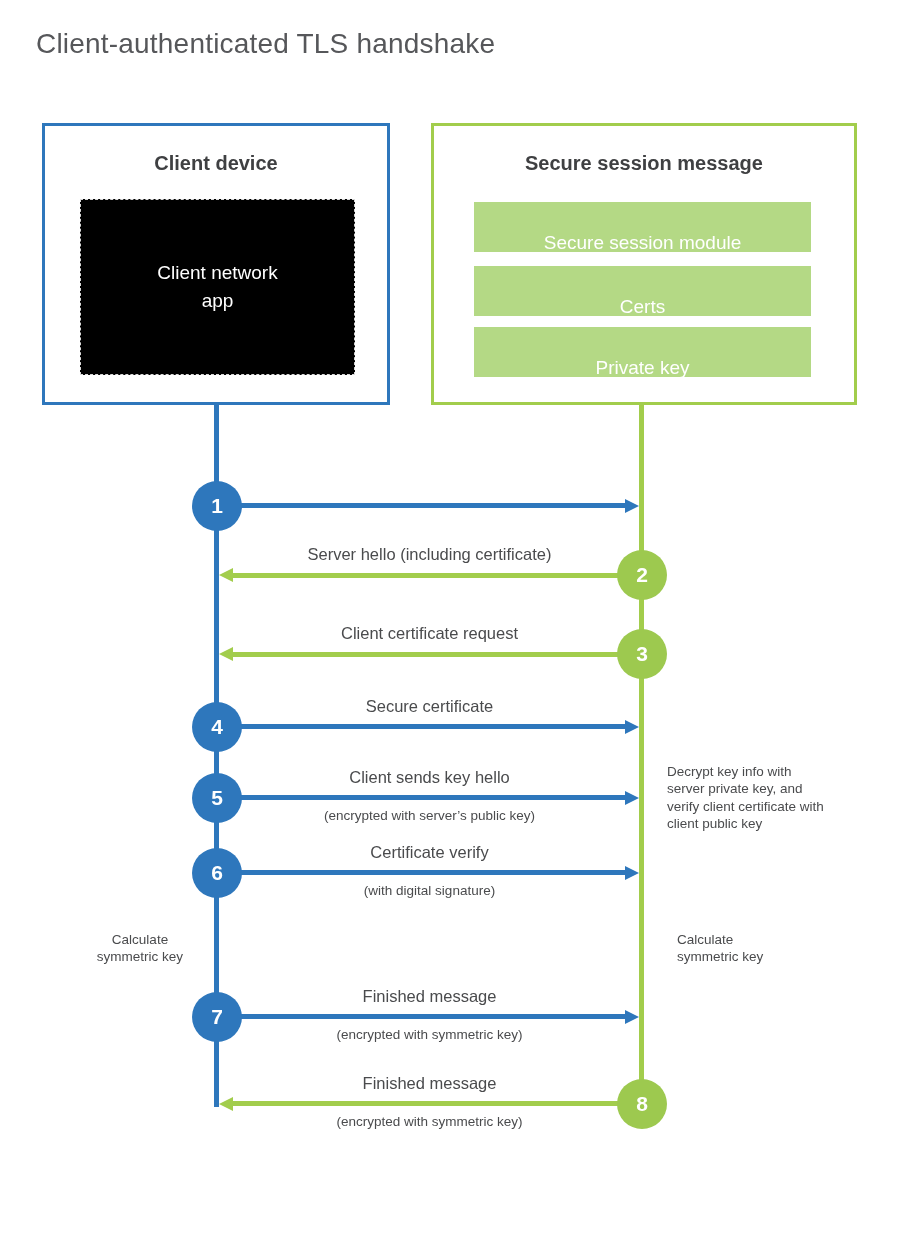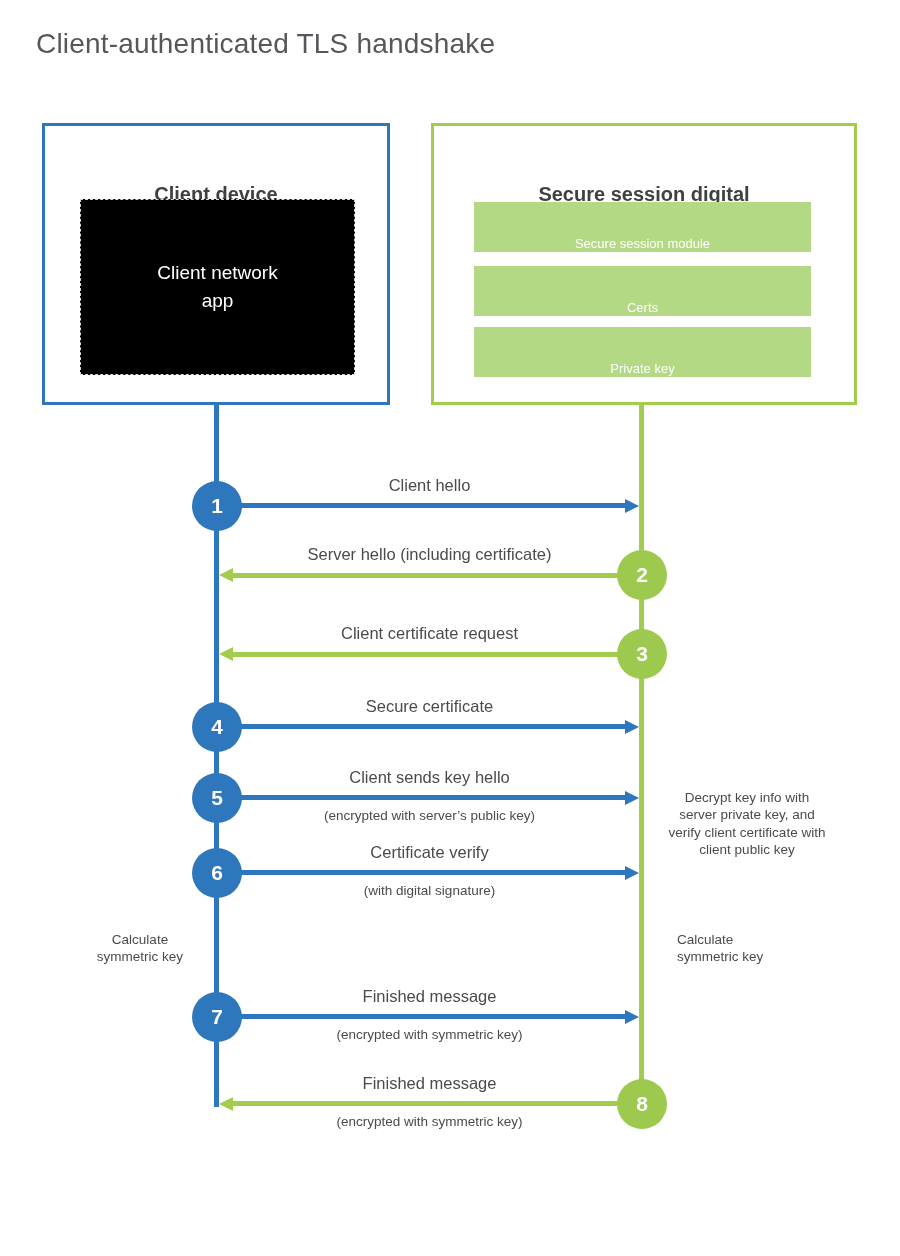--- a/index.html
+++ b/index.html
@@ -15,36 +15,36 @@
     font-size:28px; font-weight:300; letter-spacing:0.2px;
     color:#56575a;
   }
 
   
   .actor-box { position:absolute; background:#ffffff; }
   .actor-box.client { border:3px solid #2e77bc; }
   .actor-box.server { border:3px solid #a2cd4c; }
   .actor-title {
     position:absolute; left:0; right:0; top:26px; text-align:center;
-    font-size:20px; font-weight:700; color:#3f4042;margin-top:31px;
+    font-size:20px; font-weight:700; color:#3f4042;
   }
   .client-app {
     position:absolute; left:35px; top:73px; width:275px; height:176px;
     background:#000000; border:1.5px dashed rgba(255,255,255,0.85);
     display:flex; align-items:center; justify-content:center;
   }
   .client-app-label {
     color:#ffffff; font-size:19px; line-height:1.5; text-align:center;
     width:150px;
   }
   .server-bar {
     position:absolute; left:40px; width:337px; height:50px;
     background:#b4d985; display:flex; align-items:center; justify-content:center;
   }
-  .server-bar span { color:#ffffff; font-size:13px;margin-top:32px; }
+  .server-bar span { color:#ffffff; font-size:19px;margin-top:32px; }
 
   
   .vline { position:absolute; width:5px; }
   .vline.blue { background:#2e77bc; }
   .vline.green { background:#a2cd4c; }
 
   
   .hline { position:absolute; height:5px; }
   .hline.blue { background:#2e77bc; }
   .hline.green { background:#a2cd4c; }
@@ -66,57 +66,56 @@
     font-size:16.5px; color:#4a4b4d;
   }
   .msg-sub {
     position:absolute; left:217px; width:425px; text-align:center;
     font-size:13.5px; color:#4a4b4d;
   }
 
   .side-note {
     position:absolute; font-size:13.5px; color:#4a4b4d; line-height:1.29;
   }
-  .note-decrypt { left:667px; top:763px; width:160px; text-align:center;margin-top:26px; }
+  .note-decrypt { left:667px; top:763px; width:160px; text-align:left; }
   .note-calc-left { left:90px; top:931px; width:100px; text-align:center; }
   .note-calc-right { left:677px; top:931px; width:100px; text-align:left; }
 </style>
 </head>
 <body>
 
 <div class="diagram">
 
   <h1 class="title">Client-authenticated TLS handshake</h1>
 
   <div class="actor-box client" style="left:42px;top:123px;width:348px;height:282px;">
     <div class="actor-title">Client device</div>
     <div class="client-app">
       <span class="client-app-label">Client network app</span>
     </div>
   </div>
 
   <div class="actor-box server" style="left:431px;top:123px;width:426px;height:282px;">
-    <div class="actor-title">Secure session digital</div>
+    <div class="actor-title">Secure session message</div>
     <div class="server-bar" style="top:76px;">
       <span>Secure session module</span>
     </div>
     <div class="server-bar" style="top:201px;">
       <span>Private key</span>
     </div>
     <div class="server-bar" style="top:140px;">
       <span>Certs</span>
     </div>
   </div>
 
   <div class="vline blue" style="left:214px;top:405px;height:702px;"></div>
   <div class="vline green" style="left:639px;top:405px;height:699px;"></div>
 
   <div class="hline blue" style="left:217px;top:503px;width:410px;"></div>
   <div class="tri tri-right blue-tri" style="left:625px;top:499px;"></div>
-  <div class="msg-label" style="top:476px;">Client hello</div>
   <div class="circle blue" style="left:192px;top:481px;">
     <span>1</span>
   </div>
 
   <div class="hline green" style="left:232px;top:573px;width:410px;"></div>
   <div class="tri tri-left green-tri" style="left:219px;top:568px;"></div>
   <div class="msg-label" style="top:545px;">Server hello (including certificate)</div>
   <div class="circle green" style="left:617px;top:550px;">
     <span>2</span>
   </div>

